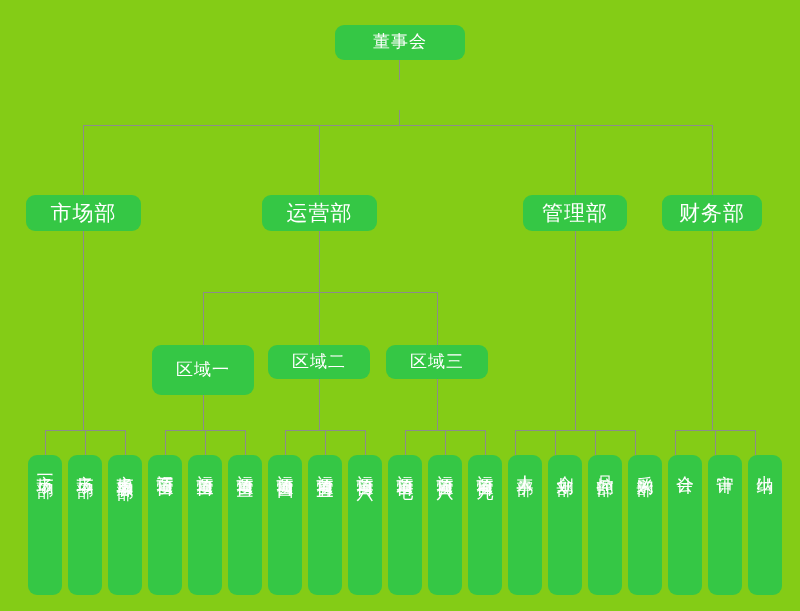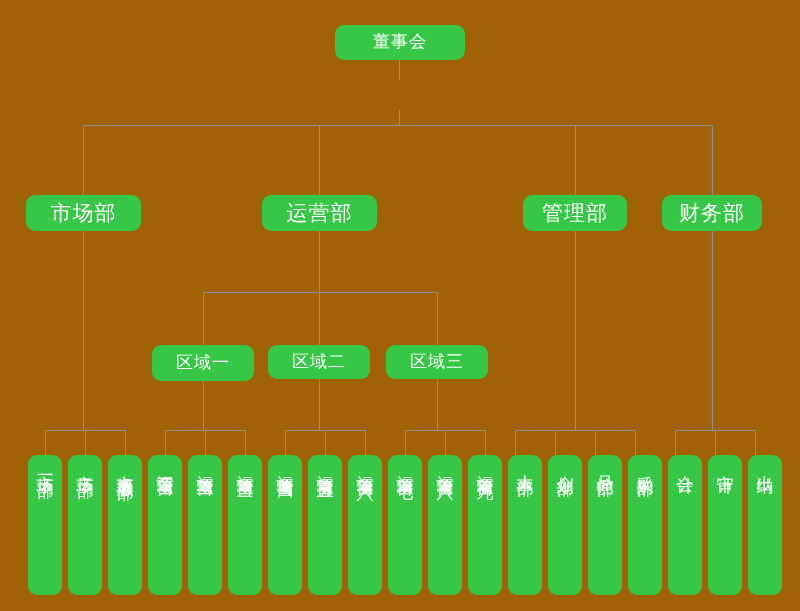--- a/index.html
+++ b/index.html
@@ -8,21 +8,21 @@
     padding: 0;
     background: #ffffff;
   }
   body {
     font-family: "Liberation Sans", "DejaVu Sans", sans-serif;
   }
   #chart-root {
     position: relative;
     width: 800px;
     height: 611px;
-    background: #a16207;
+    background: #84cc16;
     overflow: hidden;
   }
   
   .line-h, .line-v {
     position: absolute;
     background: #8c8c8c;
   }
   .line-h { height: 1px; }
   .line-v { width: 1px; }
 
@@ -128,21 +128,21 @@
   <div class="node horiz level-1" style="left:262px; top:195px; width:115px; height:36px;">
     <span>运营部</span>
   </div>
   <div class="node horiz level-1" style="left:662px; top:195px; width:100px; height:36px;">
     <span>财务部</span>
   </div>
   <div class="node horiz level-1" style="left:523px; top:195px; width:104px; height:36px;">
     <span>管理部</span>
   </div>
 
-  <div class="node horiz level-2" style="left:152px; top:345px; width:102px; height:36px;">
+  <div class="node horiz level-2" style="left:152px; top:345px; width:102px; height:50px;">
     <span>区域一</span>
   </div>
   <div class="node horiz level-2" style="left:386px; top:345px; width:102px; height:34px;">
     <span>区域三</span>
   </div>
   <div class="node horiz level-2" style="left:268px; top:345px; width:102px; height:34px;">
     <span>区域二</span>
   </div>
 
   <div class="node vert" style="left:28px; top:455px; width:34px; height:140px;">

